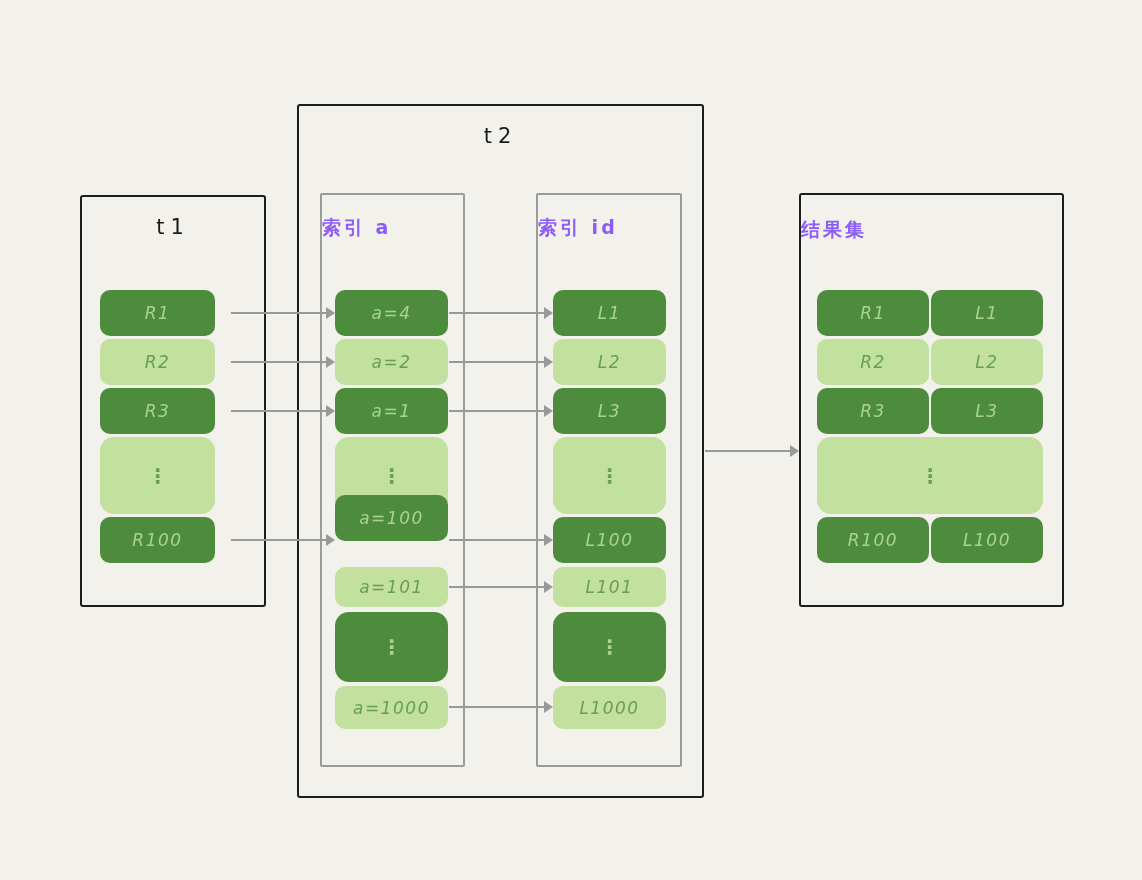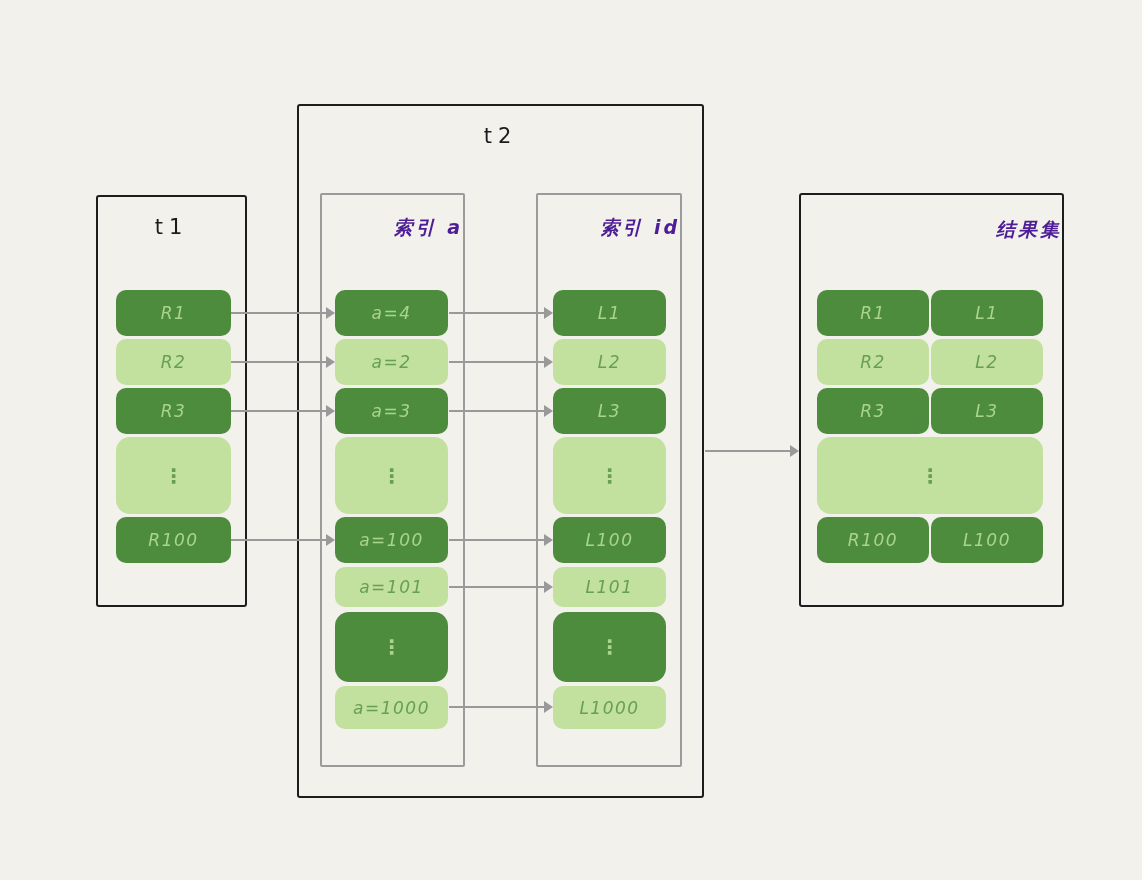--- a/index.html
+++ b/index.html
@@ -1,30 +1,30 @@
 <!DOCTYPE html>
 <html><head>
 <meta charset="utf-8">
 <style>
   html,body{margin:0;padding:0;}
   body{font-family:"DejaVu Sans",sans-serif;}
   .stage{position:relative;width:1142px;height:880px;background:#f3f1eb;overflow:hidden;}
 
   .box{position:absolute;border:2px solid #1d1d1d;border-radius:3px;box-sizing:border-box;padding-left:24px;}
-  #box-t1{left:96px;top:195px;width:151px;height:412px;}
+  #box-t1{left:80px;top:195px;width:186px;height:412px;}
   #box-t2{left:297px;top:104px;width:407px;height:694px;}
   #box-result{left:799px;top:193px;width:265px;height:414px;}
   .inner-box{position:absolute;border:2px solid #9b9b9b;border-radius:2px;box-sizing:border-box;background:transparent;}
   #box-index-a{left:21px;top:87px;width:145px;height:574px;}
   #box-index-id{left:237px;top:87px;width:146px;height:574px;}
 
   .box-title{position:absolute;top:18px;left:0;width:100%;text-align:center;
     font-size:21px;letter-spacing:6px;color:#1b1b1b;}
-  .cn-title{position:absolute;top:20px;left:0;width:100%;text-align:right;
-    font-size:19px;letter-spacing:3px;font-weight:600;color:#4c1d95;font-style:italic;}
+  .cn-title{position:absolute;top:20px;left:0;width:100%;text-align:left;
+    font-size:19px;letter-spacing:3px;font-weight:600;color:#8b5cf6;}
 
   .block{position:absolute;width:113px;height:46px;border-radius:10px;box-sizing:border-box;
     display:flex;align-items:center;justify-content:center;
     font-style:italic;font-size:17px;letter-spacing:1.5px;}
   .dark{background:#4e8c3d;color:#a9d48c;}
   .light{background:#c2e09e;color:#67a04f;}
   .tall{height:77px;border-radius:14px;}
   .h40{height:40px;}
   .h70{height:70px;border-radius:14px;}
   .h43{height:43px;text-align:center;}
@@ -50,23 +50,23 @@
   </div>
 
   <div class="box" id="box-t2">
     <div class="box-title">t2</div>
 
     <div class="inner-box" id="box-index-a">
       <div class="cn-title">索引 a</div>
     </div>
     <div class="block dark" style="left:36px;top:184px;">a=4</div>
     <div class="block light" style="left:36px;top:233px;">a=2</div>
-    <div class="block dark" style="left:36px;top:282px;">a=3</div>
+    <div class="block dark" style="left:36px;top:282px;">a=1</div>
     <div class="block light tall dots" style="left:36px;top:331px;">⋮</div>
-    <div class="block dark" style="left:36px;top:411px;">a=100</div>
+    <div class="block dark" style="left:36px;top:389px;">a=100</div>
     <div class="block light h40" style="left:36px;top:461px;">a=101</div>
     <div class="block dark h70 dots" style="left:36px;top:506px;">⋮</div>
     <div class="block light h43" style="left:36px;top:580px;">a=1000</div>
 
     <div class="inner-box" id="box-index-id">
       <div class="cn-title">索引 id</div>
     </div>
     <div class="block dark" style="left:254px;top:184px;">L1</div>
     <div class="block light" style="left:254px;top:233px;">L2</div>
     <div class="block dark" style="left:254px;top:282px;">L3</div>

